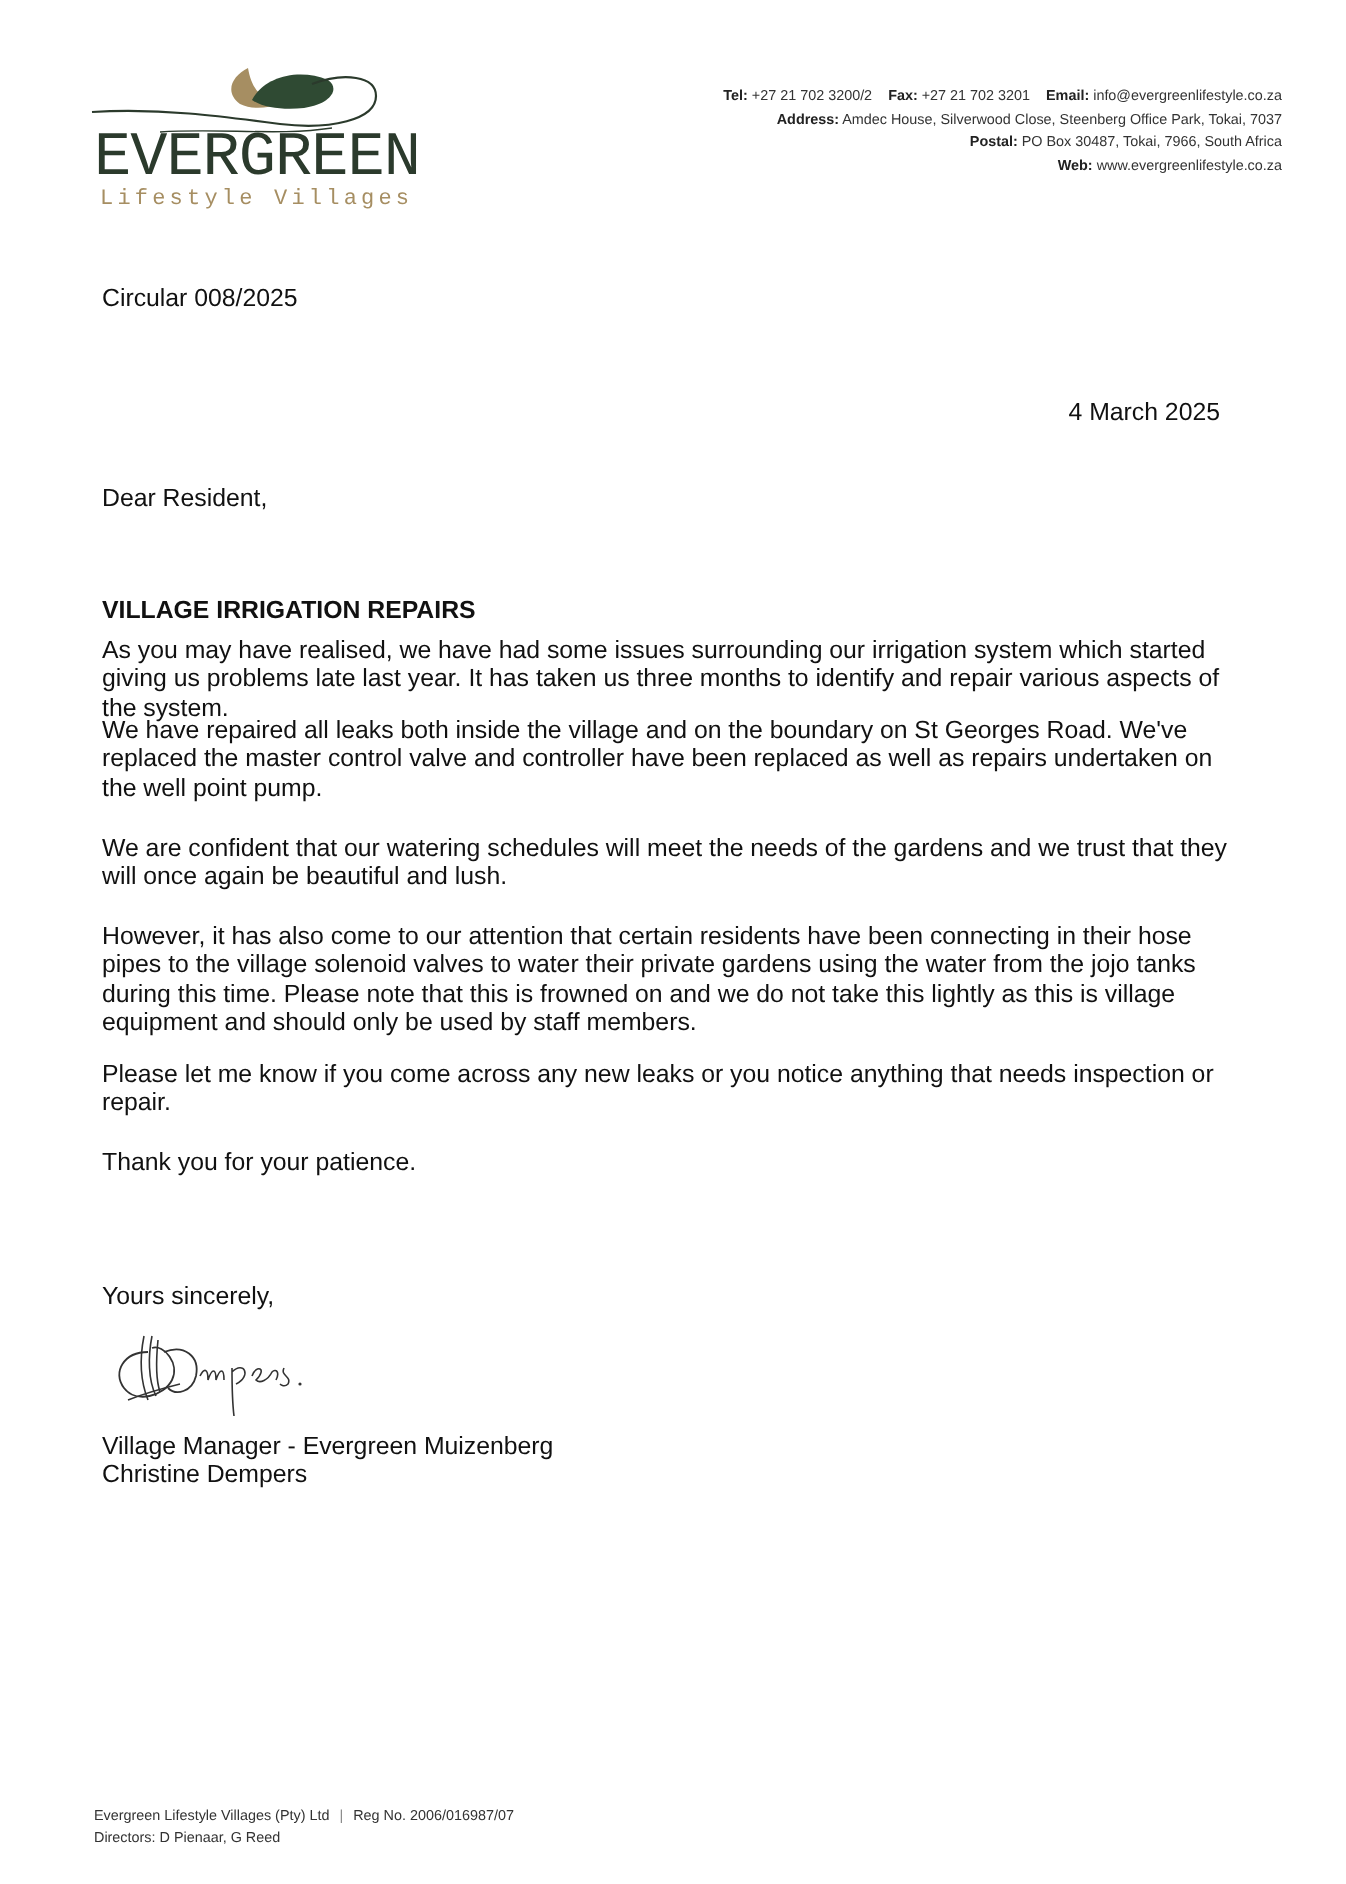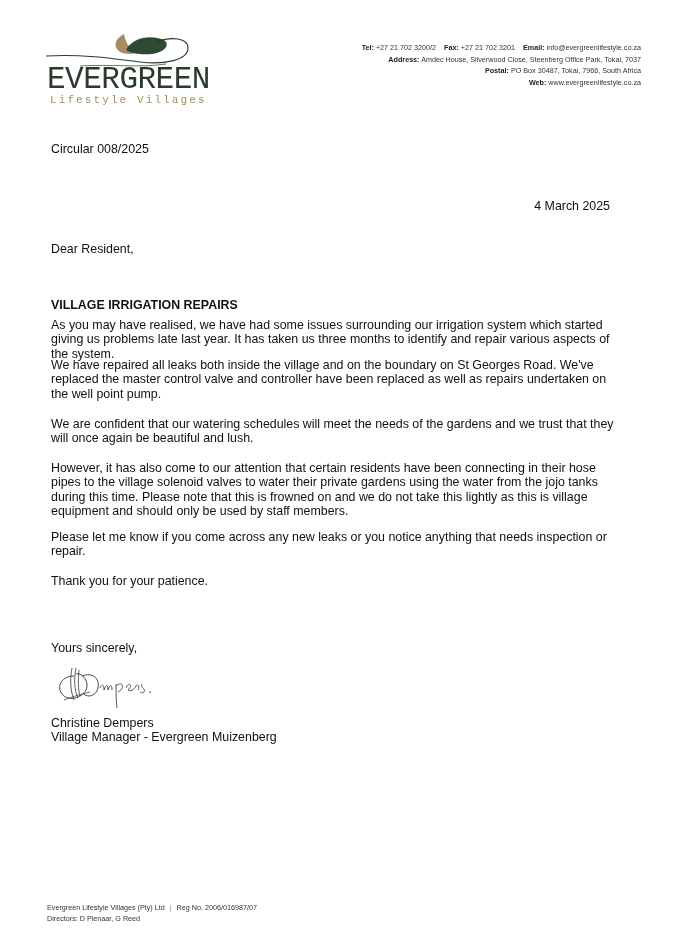--- a/index.html
+++ b/index.html
@@ -195,22 +195,22 @@
     <path d="M12 38 C 22 34, 30 32, 38 30" fill="none" stroke="#333" stroke-width="0.7"></path>
     <path d="M30 14 C 40 10, 48 16, 46 26 C 44 34, 36 36, 32 32" fill="none" stroke="#333" stroke-width="0.9"></path>
     <path d="M48 26 C 50 22, 52 22, 52 28 C 54 22, 56 22, 56 28 C 58 22, 60 22, 60 28" fill="none" stroke="#333" stroke-width="0.8"></path>
     <path d="M64 22 C 64 30, 64 38, 65 46 M64 24 C 70 18, 74 26, 66 30" fill="none" stroke="#333" stroke-width="0.8"></path>
     <path d="M74 26 C 76 20, 82 22, 76 28 C 78 30, 82 28, 84 24 C 86 22, 88 24, 86 28 M90 22 C 88 26, 94 26, 92 30 C 90 32, 88 30, 88 30" fill="none" stroke="#333" stroke-width="0.8"></path>
     <circle cx="98" cy="30" r="0.8" fill="#333"></circle>
   </svg>
 </div>
 
 <div class="signer">
+  <div>Village Manager - Evergreen Muizenberg</div>
   <div>Christine Dempers</div>
-  <div>Village Manager - Evergreen Muizenberg</div>
 </div>
 
 <div class="footer">
   <div>
     <span>Evergreen Lifestyle Villages (Pty) Ltd</span><span class="sep">|</span><span>Reg No.</span>
     <span>2006/016987/07</span>
   </div>
   <div>
     <span>Directors:</span>
     <span>D Pienaar, G Reed</span>

